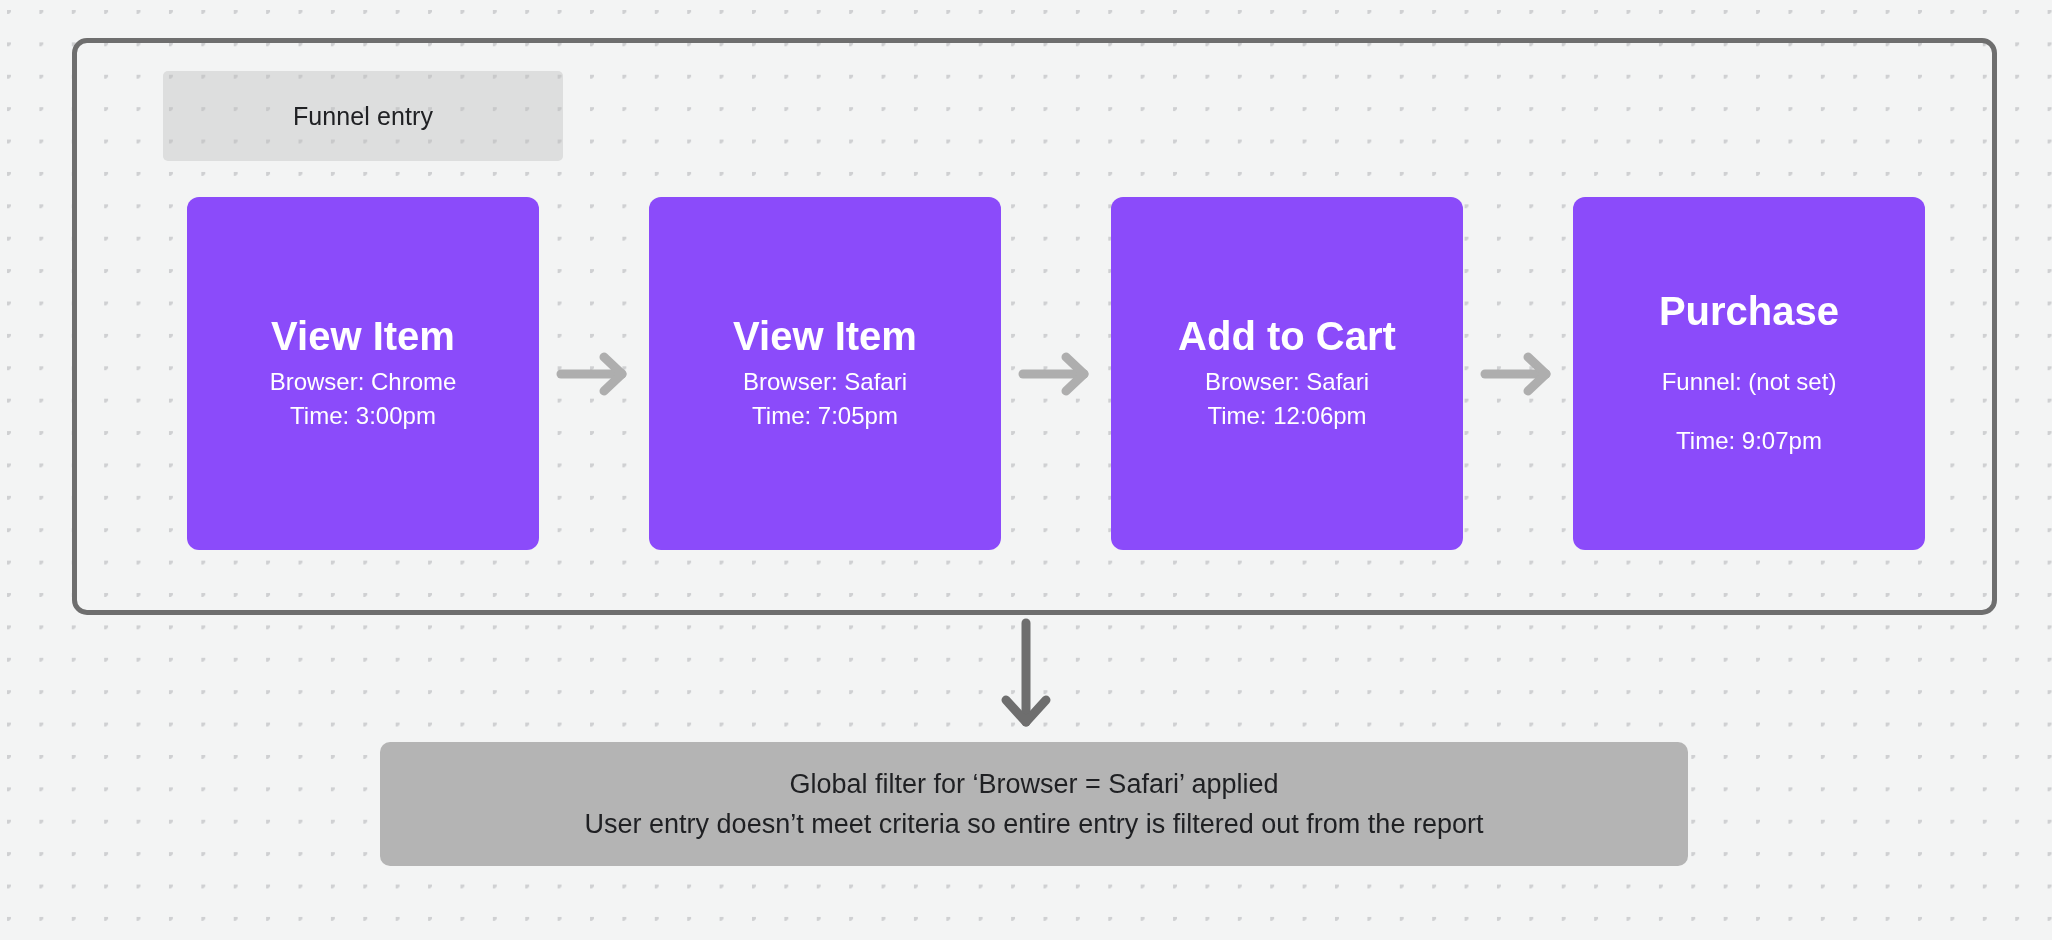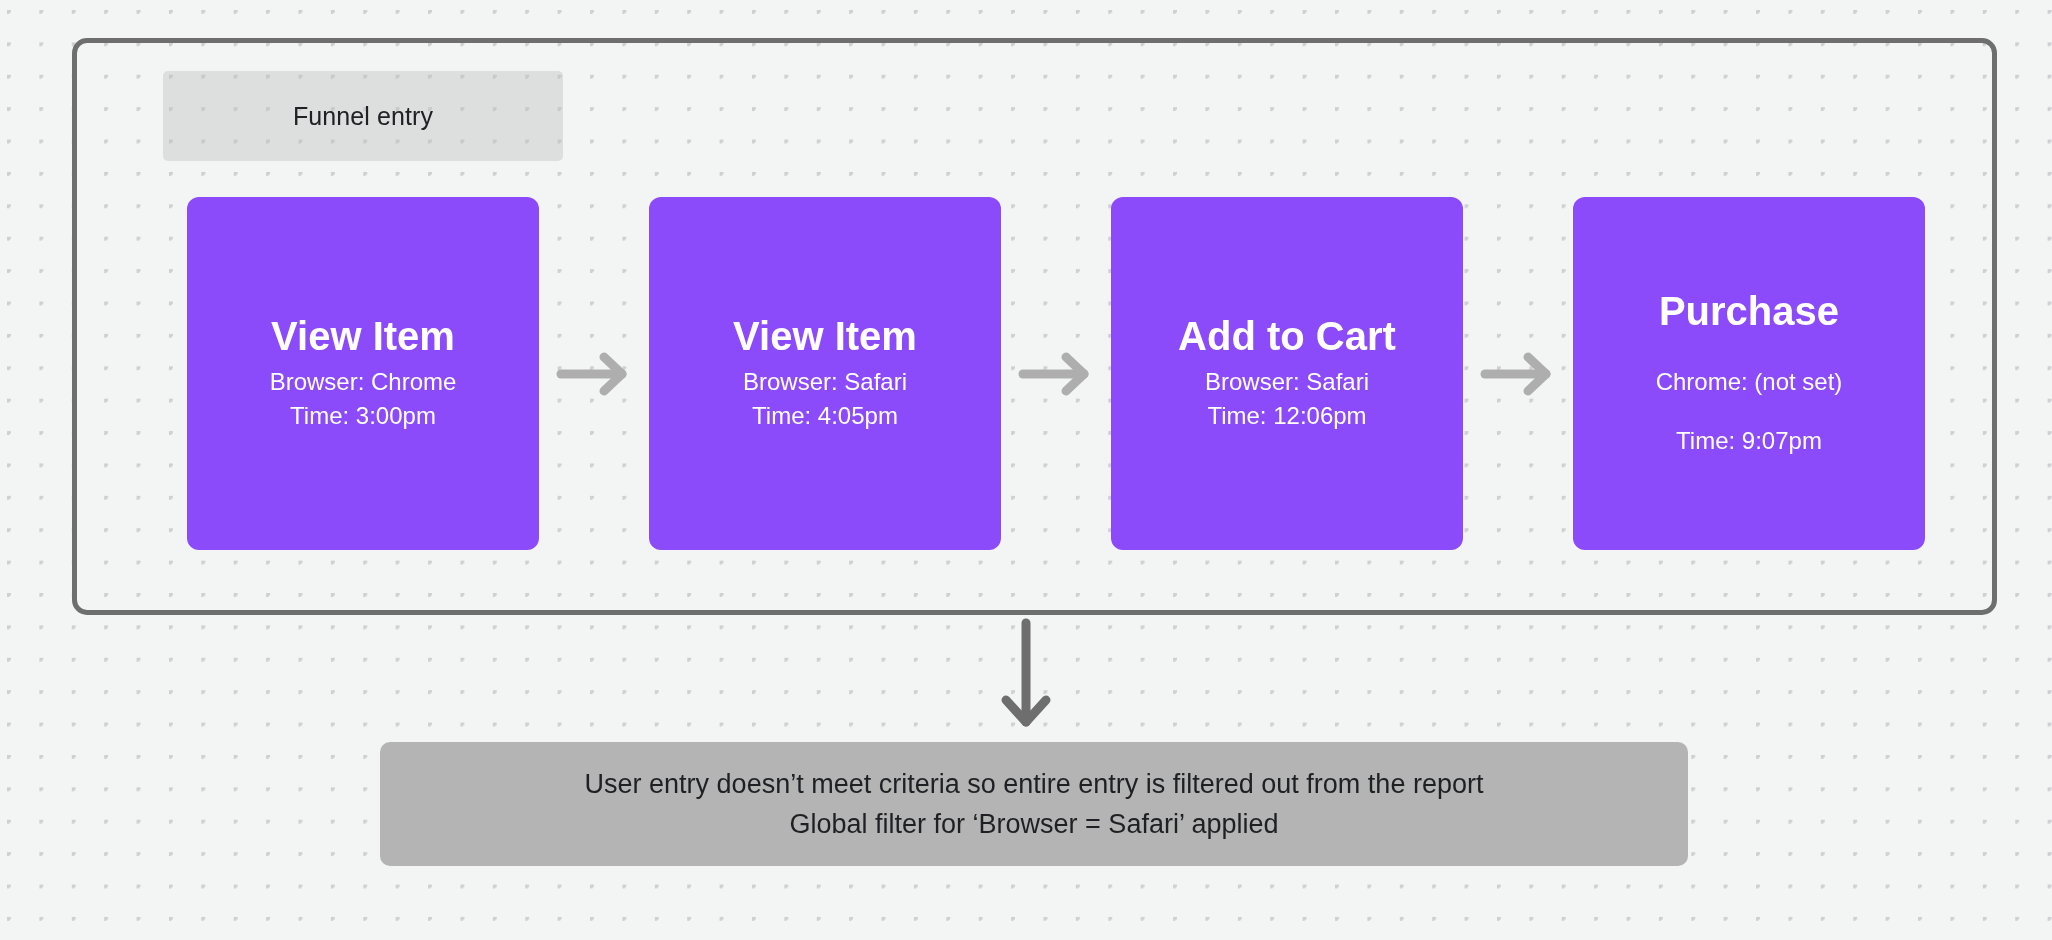--- a/index.html
+++ b/index.html
@@ -168,21 +168,21 @@
             <line x1="5" y1="23" x2="66" y2="23"></line>
             <polyline points="48,6 66,23 48,40"></polyline>
           </g>
         </svg>
       </span>
     </div>
 
     <div class="step-card" style="background-color: rgb(139, 75, 250);">
       <div class="step-title">View Item</div>
       <div class="step-detail">Browser: Safari</div>
-      <div class="step-detail">Time: 4:05pm</div>
+      <div class="step-detail">Time: 7:05pm</div>
     </div>
 
     <div class="step-arrow">
       <span>
         <svg width="76" height="46" viewBox="0 0 76 46" aria-hidden="true">
           <g fill="none" stroke="#aeaeae" stroke-width="9" stroke-linecap="round" stroke-linejoin="round">
             <line x1="5" y1="23" x2="66" y2="23"></line>
             <polyline points="48,6 66,23 48,40"></polyline>
           </g>
         </svg>
@@ -201,35 +201,35 @@
           <g fill="none" stroke="#aeaeae" stroke-width="9" stroke-linecap="round" stroke-linejoin="round">
             <line x1="5" y1="23" x2="66" y2="23"></line>
             <polyline points="48,6 66,23 48,40"></polyline>
           </g>
         </svg>
       </span>
     </div>
 
     <div class="step-card" style="background-color: rgb(139, 75, 250); gap: 25px;">
       <div class="step-title">Purchase</div>
-      <div class="step-detail">Chrome: (not set)</div>
+      <div class="step-detail">Funnel: (not set)</div>
       <div class="step-detail">Time: 9:07pm</div>
     </div>
 
   </div>
 
   <div id="down-arrow">
     <span>
       <svg width="52" height="112" viewBox="0 0 52 112" aria-hidden="true">
         <g fill="none" stroke="#6e6e6e" stroke-width="9" stroke-linecap="round" stroke-linejoin="round">
           <line x1="26" y1="5" x2="26" y2="104"></line>
           <polyline points="6,82 26,104 46,82"></polyline>
         </g>
       </svg>
     </span>
   </div>
 
   <div id="filter-note">
+    <div class="note-line">Global filter for ‘Browser = Safari’ applied</div>
     <div class="note-line">User entry doesn’t meet criteria so entire entry is filtered out from the report</div>
-    <div class="note-line">Global filter for ‘Browser = Safari’ applied</div>
   </div>
 
 </div>
 
 </body></html>

